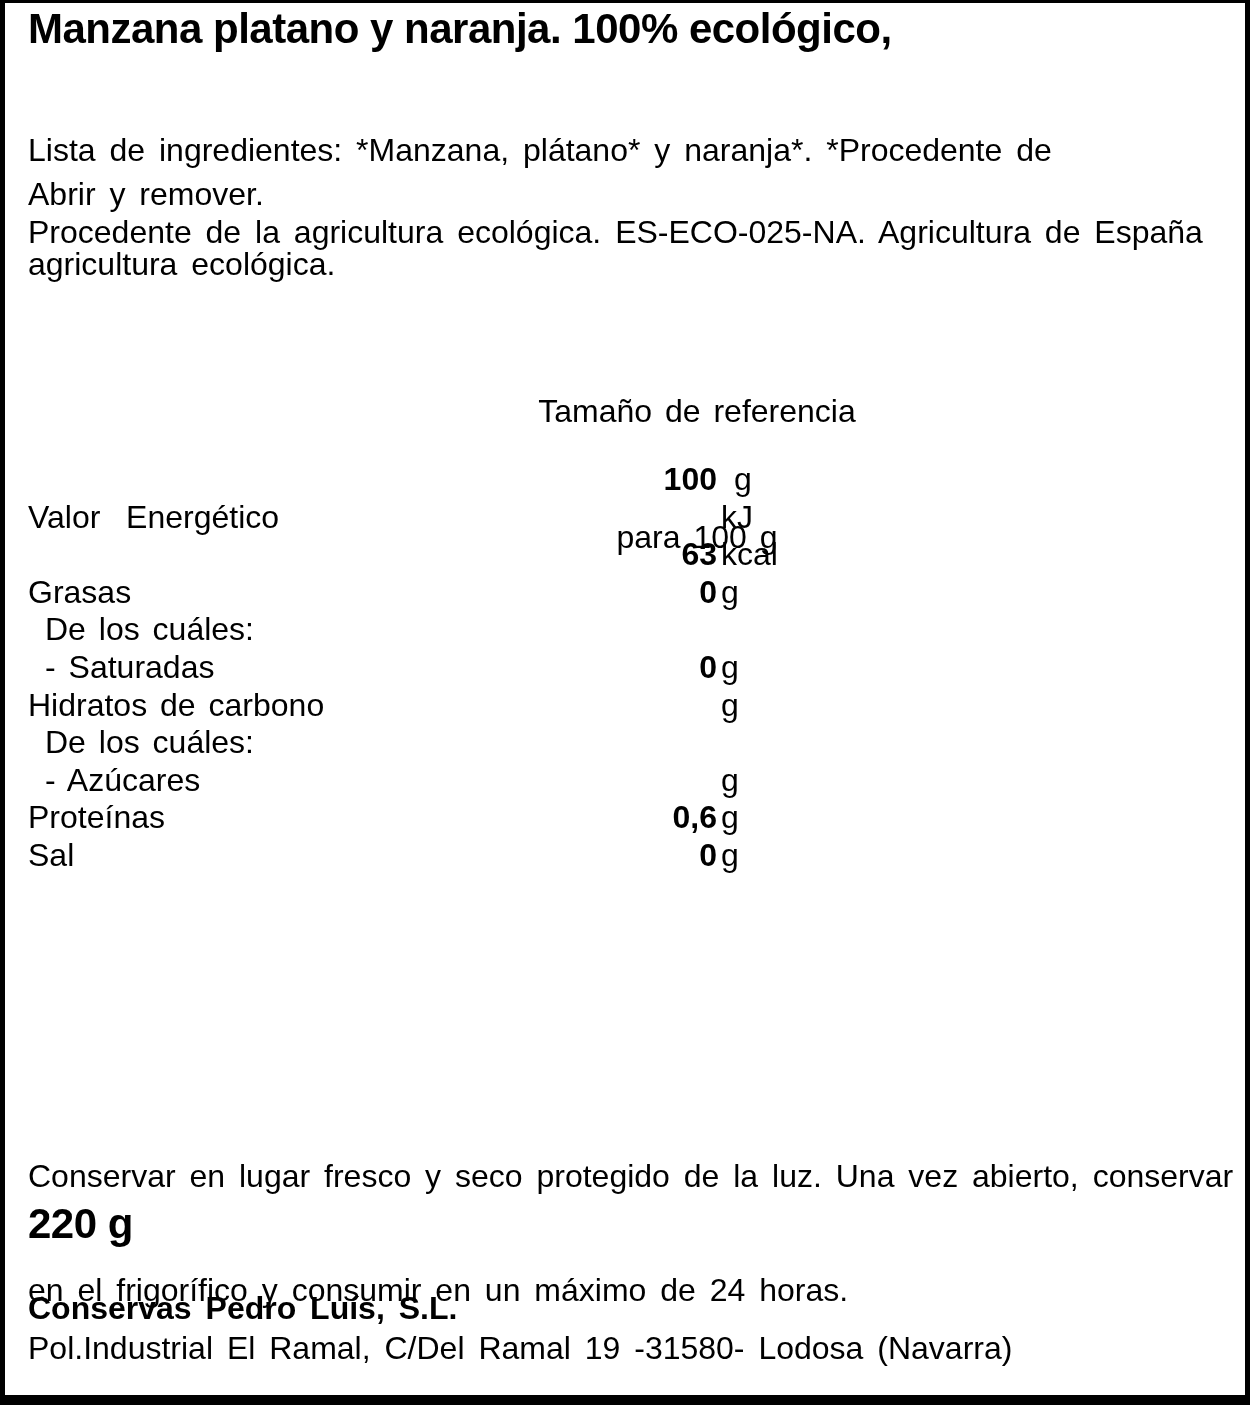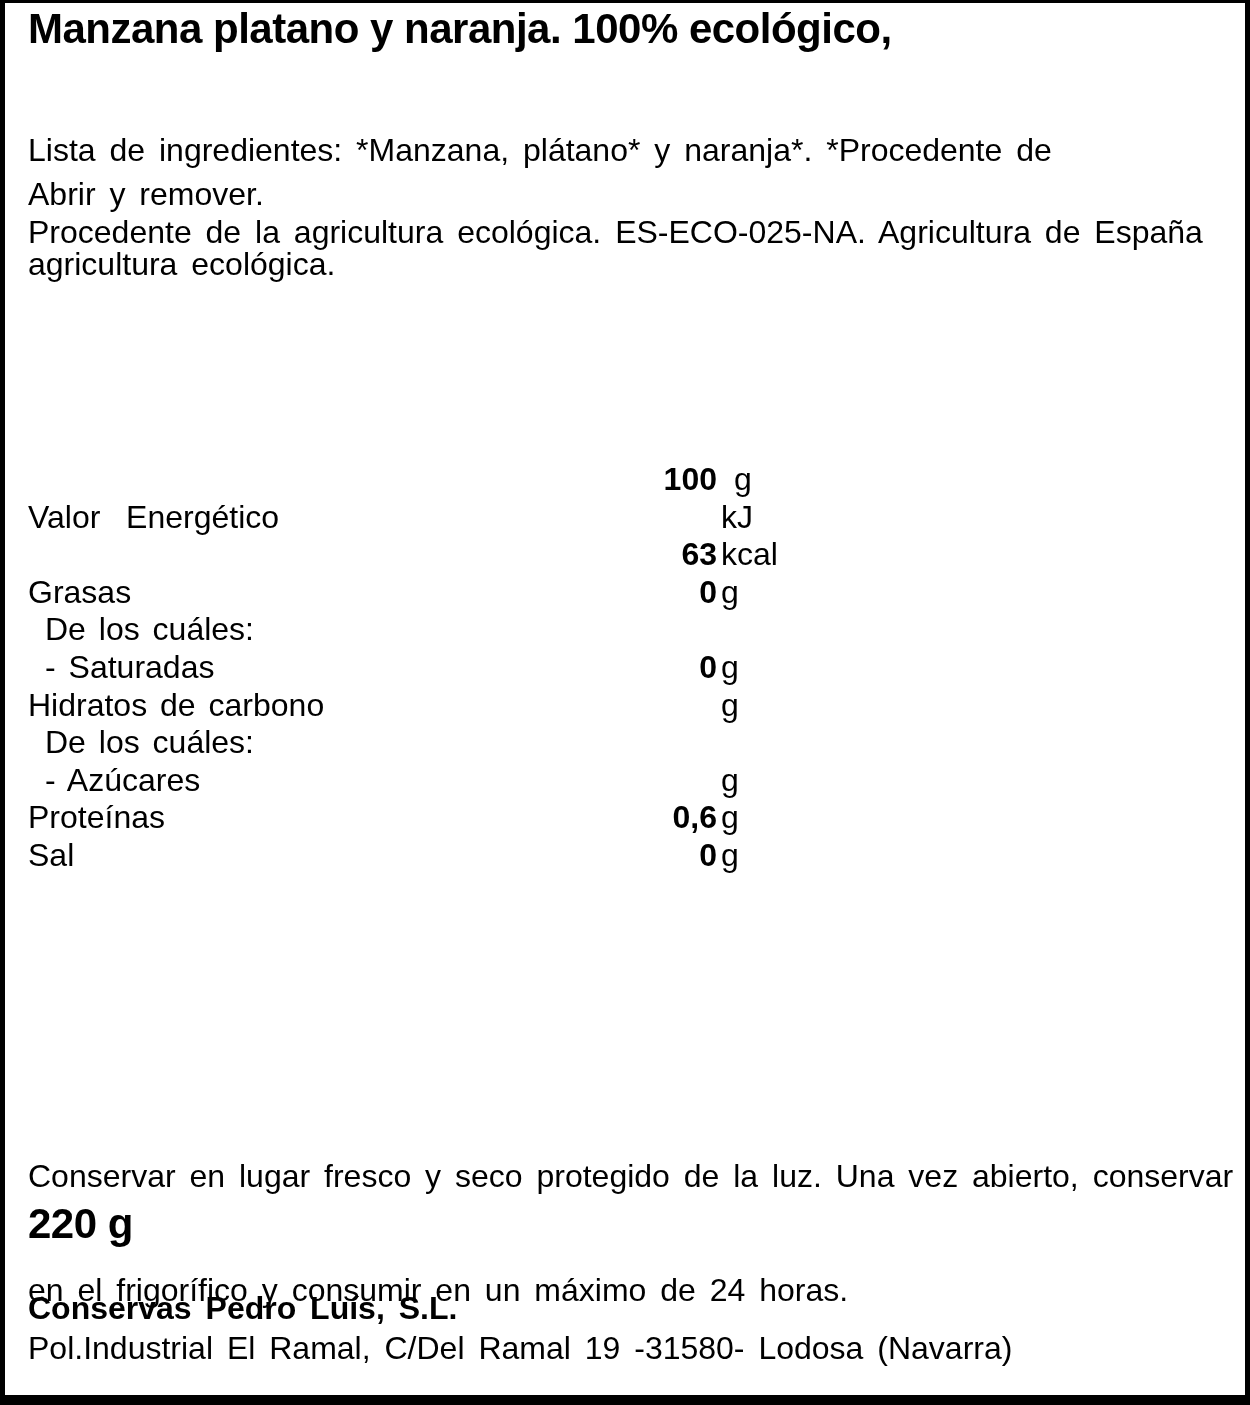--- a/index.html
+++ b/index.html
@@ -34,20 +34,24 @@
 
   <div class="abs body32" style="left:23px;top:52px;">
     <div>Lista de ingredientes: *Manzana, plátano* y naranja*. *Procedente de</div>
     <div>agricultura ecológica.</div>
   </div>
 
   <div class="abs body32" style="left:23px;top:172px;">Abrir y remover.</div>
 
   <div class="abs body32" style="left:23px;top:210px;">Procedente de la agricultura ecológica. ES-ECO-025-NA. Agricultura de España</div>
 
+  <div class="abs refhead" style="left:392px;top:303px;width:600px;">
+    <div>Tamaño de referencia</div>
+    <div>para 100 g</div>
+  </div>
 
   <div class="ntable">
     <div class="nrow">
       <span class="nlabel"></span>
       <span class="nvalue">100</span>
       <span class="nunit"> g</span>
     </div>
     <div class="nrow">
       <span class="nlabel">Valor  Energético</span>
       <span class="nunit">kJ</span>

